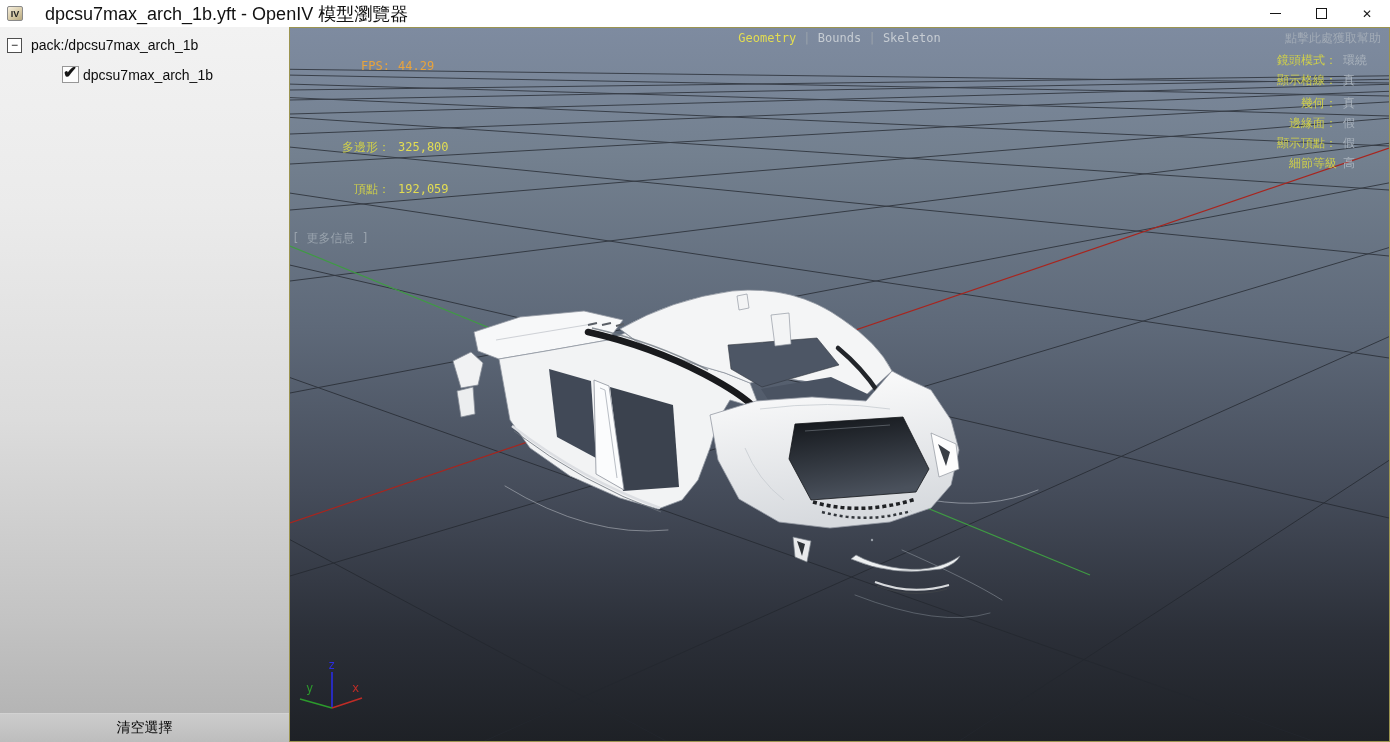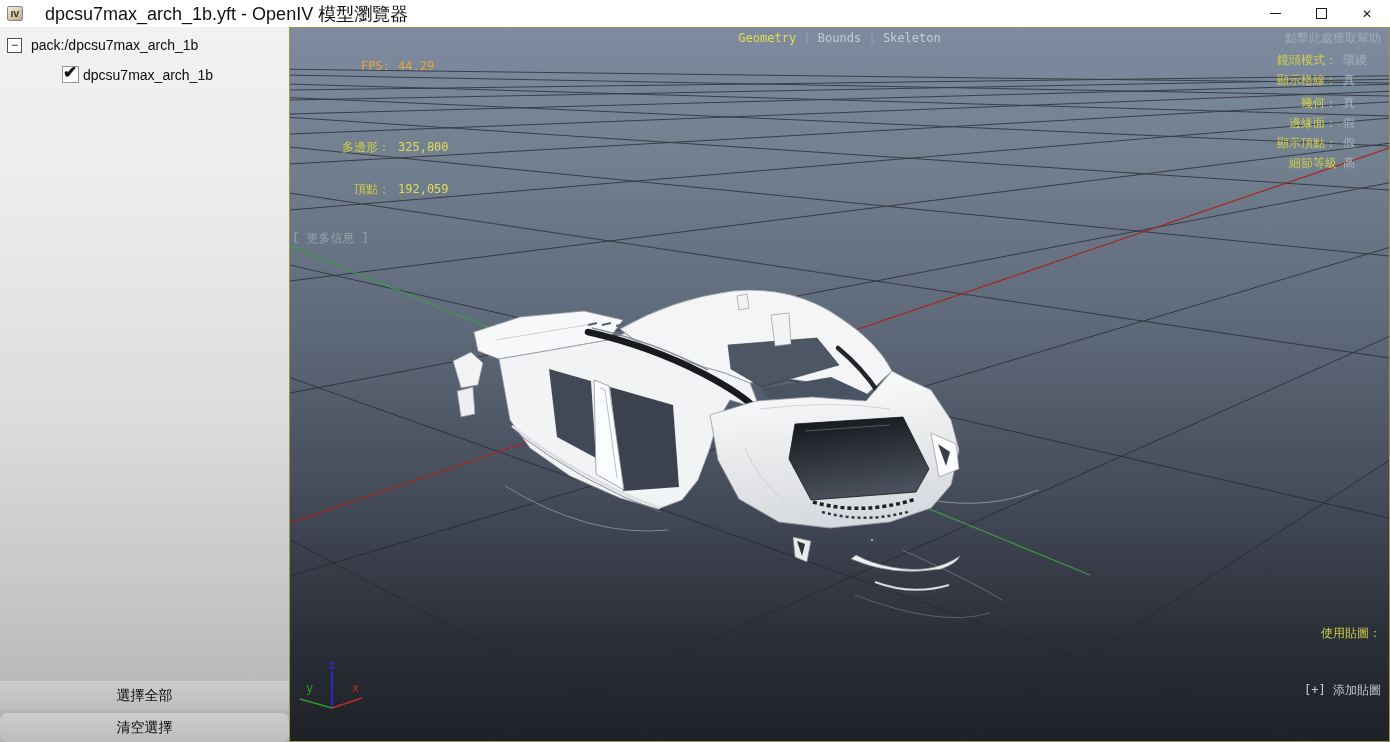--- a/index.html
+++ b/index.html
@@ -105,21 +105,20 @@
     <span class="expander">−</span>
     <span>pack:/dpcsu7max_arch_1b</span>
   </div>
   <div class="tree-child">
     <span class="checkbox">
         <span class="check">✔</span>
       </span>
     <span>dpcsu7max_arch_1b</span>
   </div>
   <div class="side-buttons">
-    <div class="side-btn">選擇全部</div>
     <div class="side-btn">清空選擇</div>
   </div>
 </div>
 
 <div class="viewport">
 
   <svg class="scene" viewBox="0 0 1099 713" preserveAspectRatio="none">
     <defs>
       <linearGradient id="cav" x1="0" y1="0" x2="0.25" y2="1">
         <stop offset="0" stop-color="#111418"></stop>
@@ -255,24 +254,20 @@
     <span class="lab">幾何：</span>
     <span class="val">真</span>
     <span class="lab">邊緣面：</span>
     <span class="val">假</span>
     <span class="lab">顯示頂點：</span>
     <span class="val">假</span>
     <span class="lab">細節等級</span>
     <span class="val">高</span>
   </div>
 
-  <div class="hud hud-tex">
-    <div class="c-yellow">使用貼圖：</div>
-    <div class="c-light">[+] 添加貼圖</div>
-  </div>
 
   <svg class="gizmo" width="110" height="100" font-family="DejaVu Sans Mono, monospace" font-size="12">
     <line x1="42" y1="67" x2="42" y2="31" stroke="#2a2ce2" stroke-width="1.6"></line>
     <line x1="42" y1="67" x2="10" y2="58" stroke="#2c9a2c" stroke-width="1.6"></line>
     <line x1="42" y1="67" x2="72" y2="57" stroke="#bf2c26" stroke-width="1.6"></line>
     <text x="38" y="28" fill="#2a2ce2">z</text>
     <text x="16" y="51" fill="#2c9a2c">y</text>
     <text x="62" y="51" fill="#bf2c26">x</text>
   </svg>
 </div>

